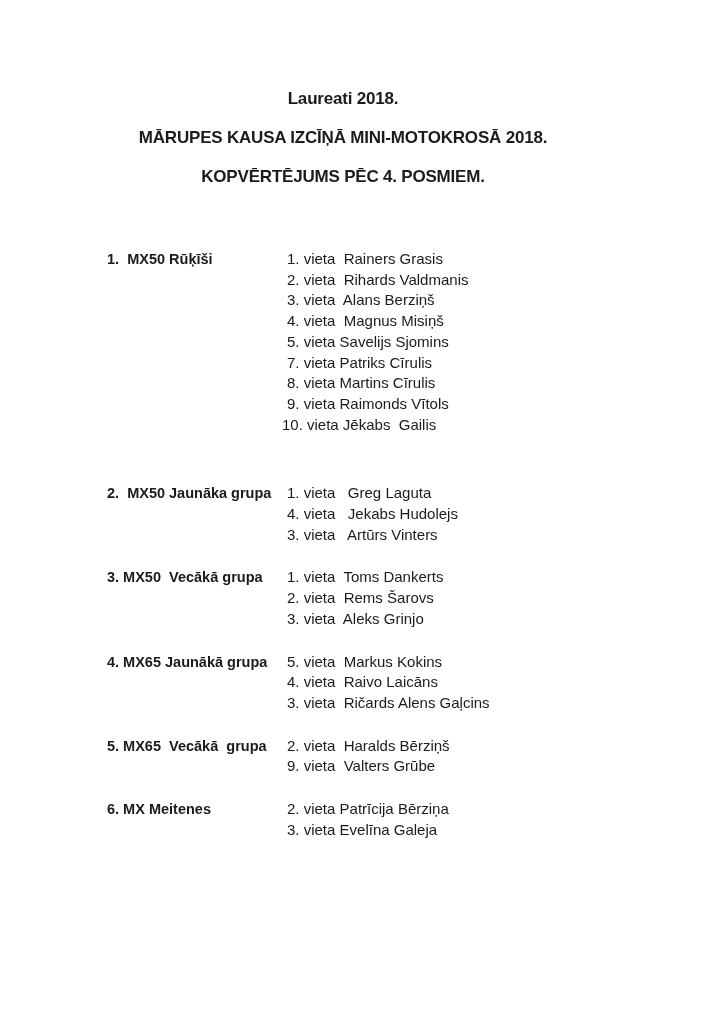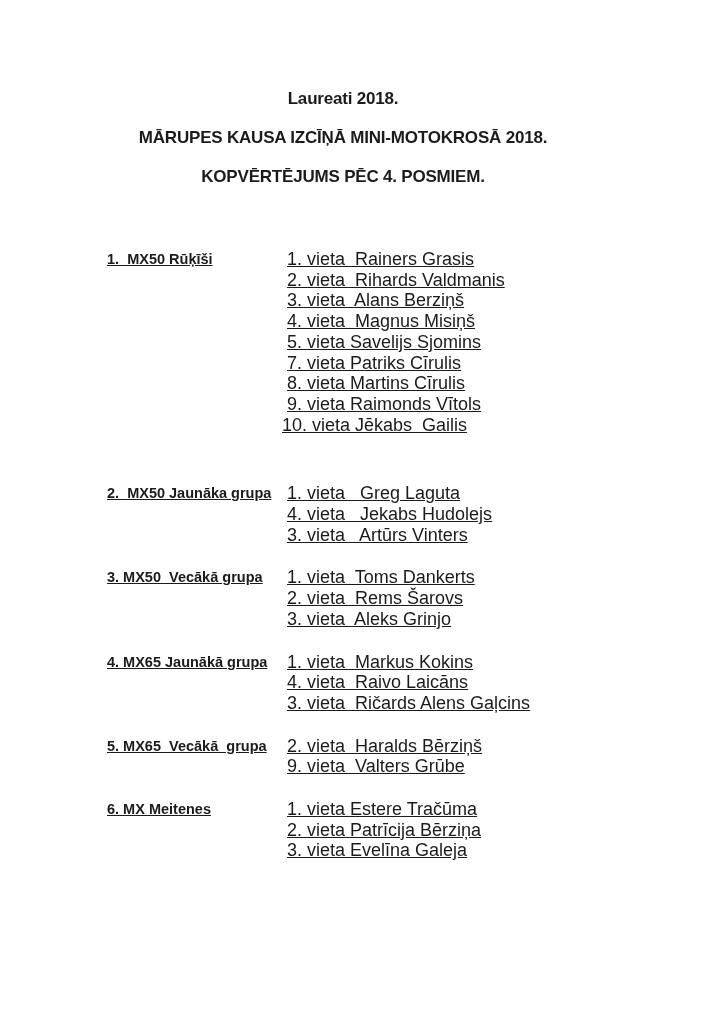--- a/index.html
+++ b/index.html
@@ -33,38 +33,37 @@
   }
   .content {
     position: absolute;
     top: 249px;
     left: 107px;
   }
   .section {
     display: flex;
     align-items: flex-start;
     margin-bottom: 22px;
-    text-decoration: underline;
   }
   .section:first-child {
     margin-bottom: 48px;
   }
   .section-label {
     flex: 0 0 180px;
     width: 180px;
     font-weight: bold;
     font-size: 14.5px;
     line-height: 20.7px;
     white-space: pre;
   }
   .section-items {
     list-style: none;
     margin: 0;
     padding: 0;
-    font-size: 18px;
+    font-size: 15px;
     line-height: 20.7px;
     white-space: pre;
   }
   .section-items li.outdent {
     text-indent: -5px;
   }
 </style>
 </head>
 <body>
 
@@ -85,26 +84,26 @@
     <ul class="section-items"><li>1. vieta   Greg Laguta</li><li>4. vieta   Jekabs Hudolejs</li><li>3. vieta   Artūrs Vinters</li></ul>
   </div>
 
   <div class="section">
     <span class="section-label">3. MX50  Vecākā grupa</span>
     <ul class="section-items"><li>1. vieta  Toms Dankerts</li><li>2. vieta  Rems Šarovs</li><li>3. vieta  Aleks Grinjo</li></ul>
   </div>
 
   <div class="section">
     <span class="section-label">4. MX65 Jaunākā grupa</span>
-    <ul class="section-items"><li>1. vieta  Markus Kokins</li><li>4. vieta  Raivo Laicāns</li><li>3. vieta  Ričards Alens Gaļcins</li></ul>
+    <ul class="section-items"><li>5. vieta  Markus Kokins</li><li>4. vieta  Raivo Laicāns</li><li>3. vieta  Ričards Alens Gaļcins</li></ul>
   </div>
 
   <div class="section">
     <span class="section-label">5. MX65  Vecākā  grupa</span>
     <ul class="section-items"><li>2. vieta  Haralds Bērziņš</li><li>9. vieta  Valters Grūbe</li></ul>
   </div>
 
   <div class="section">
     <span class="section-label">6. MX Meitenes</span>
-    <ul class="section-items"><li>1. vieta Estere Tračūma</li><li>2. vieta Patrīcija Bērziņa</li><li>3. vieta Evelīna Galeja</li></ul>
+    <ul class="section-items"><li>2. vieta Patrīcija Bērziņa</li><li>3. vieta Evelīna Galeja</li></ul>
   </div>
 </main>
 </div>
 
 </body></html>

